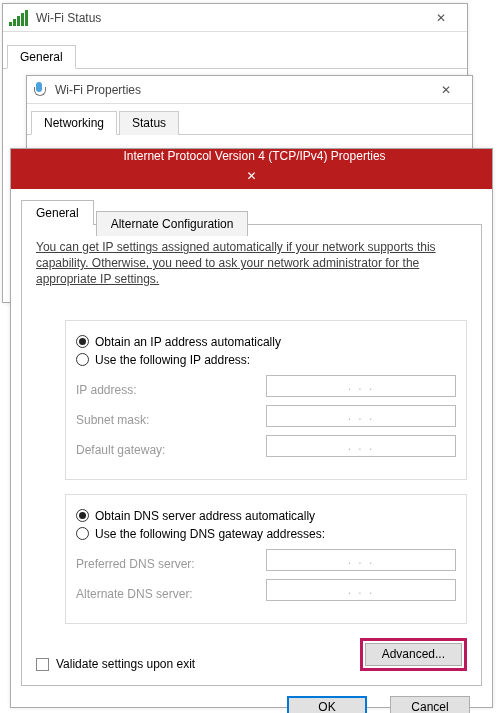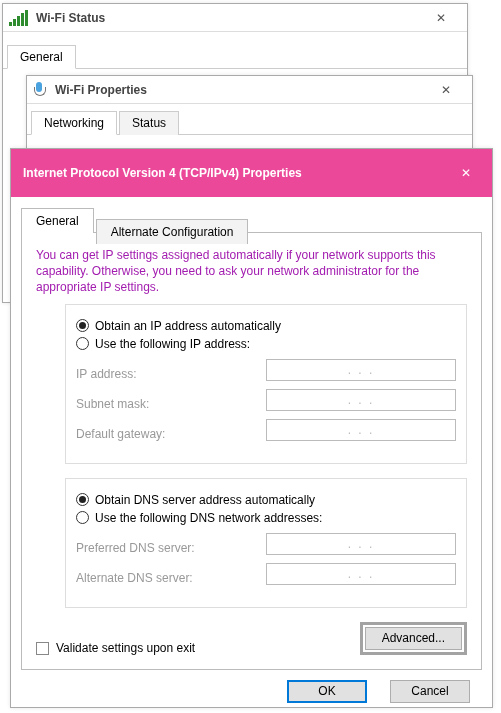--- a/index.html
+++ b/index.html
@@ -1,21 +1,21 @@
 <!DOCTYPE html>
 <html><head>
 <meta charset="utf-8">
 <style>
   * { box-sizing: border-box; font-family: "Segoe UI", Tahoma, sans-serif; font-size: 12px; }
   body { margin: 0; background: #fff; width: 501px; height: 713px; position: relative; overflow: hidden; }
 
   
   .win { position: absolute; border: 1px solid #aaa; background: #fff; box-shadow: 0 0 4px rgba(0,0,0,.1); }
   .titlebar { display: flex; align-items: center; height: 28px; padding: 0 6px; color: #444; background: #fff; border-bottom: 1px solid #ddd; }
-  .titlebar .title { flex: 1; margin-left: 6px; font-weight: bold; }
+  .titlebar .title { flex: 1; margin-left: 6px; }
   .titlebar .close { width: 40px; height: 26px; display: flex; align-items: center; justify-content: center; color: #555; }
 
   
   .sig { display: inline-flex; align-items: flex-end; gap: 1px; margin-right: 2px; }
   .sig i { width: 3px; background: #2e8b2e; display: inline-block; }
   .sig i:nth-child(1){height:4px} .sig i:nth-child(2){height:7px}
   .sig i:nth-child(3){height:10px} .sig i:nth-child(4){height:13px}
   .sig i:nth-child(5){height:16px}
 
   
@@ -29,49 +29,49 @@
   .tab.active { background:#fff; border-bottom:1px solid #fff; }
 
   
   #w1 { left:2px; top:3px; width:466px; height:300px; z-index:1; }
   #w1 .tabstrip { margin-top:6px;}
   
   #w2 { left:26px; top:75px; width:447px; height:300px; z-index:2; }
   
   #w3 { left:10px; top:148px; width:483px; height:560px; z-index:3; }
 
-  #w3 .titlebar { background:#ec4899; color:#fff; height:48px; border:none; }
+  #w3 .titlebar { background:#b91c1c; color:#fff; height:40px; border:none;flex-direction:column; }
   #w3 .titlebar .close { color:#fff; }
 
   #w3 .body { padding: 10px 10px 8px 10px; }
   #w3 .tabstrip2 { display:flex; border-bottom:1px solid #bbb; }
   #w3 .tab2 { padding:5px 14px; border:1px solid #bbb; border-bottom:none; margin-right:2px; background:#fff; position:relative; top:1px;}
   #w3 .tab2.inactive { background:#f3f3f3; top:12px;}
   #w3 .panel { border:1px solid #bbb; border-top:none; padding:14px 14px 14px 14px; }
 
-  .intro { margin-bottom:8px; line-height:1.35; color:#a21caf;}
+  .intro { margin-bottom:32px; line-height:1.35; color:#404040;text-decoration:underline;}
 
   .group { border:1px solid #ddd; padding:10px 10px 14px 10px; margin-bottom:14px; position:relative;margin-left:29px; }
   .radio-row { display:flex; align-items:center; margin:4px 0 8px 0; }
   .radio-row.nogap { margin-top:-4px;}
   .radio { width:13px; height:13px; border:1px solid #333; border-radius:50%; margin-right:6px; position:relative; flex:none;}
   .radio.sel::after{content:"";position:absolute;left:2px;top:2px;width:7px;height:7px;border-radius:50%;background:#222;}
   .radio-label { color:#000; }
 
   .field { display:flex; align-items:flex-end; margin:8px 0; }
   .field .lab { width:190px; color:#999; }
   .ipbox { flex:1; height:22px; border:1px solid #bbb; background:#fff; color:#999; display:flex; align-items:center; justify-content:space-around; padding:0 8px; letter-spacing:2px; }
   .field.disabled .ipbox { color:#bbb; }
   .field.disabled .lab { color:#999; }
 
   .footer-row { display:flex; align-items:flex-end; margin-top:8px;}
   .chk { width:13px; height:13px; border:1px solid #888; margin-right:7px; flex:none;}
   .btn { height:23px; padding:0 16px; border:1px solid #adadad; background:#e1e1e1; display:inline-flex; align-items:center; justify-content:center; min-width:80px; }
   .btn.default { border:2px solid #0078d7; }
-  .advbox { border:3px solid #a3a3a3; padding:2px; margin-left:auto;}
+  .advbox { border:3px solid #be185d; padding:2px; margin-left:auto;}
   .advbox .btn { min-width:96px; }
 
   .okrow { display:flex; justify-content:flex-end; gap:23px; padding:10px 12px 0 0;}
 </style>
 </head>
 <body>
 
 <div id="w1" class="win">
   <div class="titlebar">
     <span class="sig">
@@ -137,21 +137,21 @@
         </div>
       </div>
 
       <div class="group">
         <div class="radio-row">
           <span class="radio sel"></span>
           <span class="radio-label">Obtain DNS server address automatically</span>
         </div>
         <div class="radio-row nogap">
           <span class="radio"></span>
-          <span class="radio-label">Use the following DNS network addresses:</span>
+          <span class="radio-label">Use the following DNS gateway addresses:</span>
         </div>
         <div class="field disabled">
           <span class="lab">Preferred DNS server:</span>
           <span class="ipbox">.       .       .</span>
         </div>
         <div class="field disabled">
           <span class="lab">Alternate DNS server:</span>
           <span class="ipbox">.       .       .</span>
         </div>
       </div>

